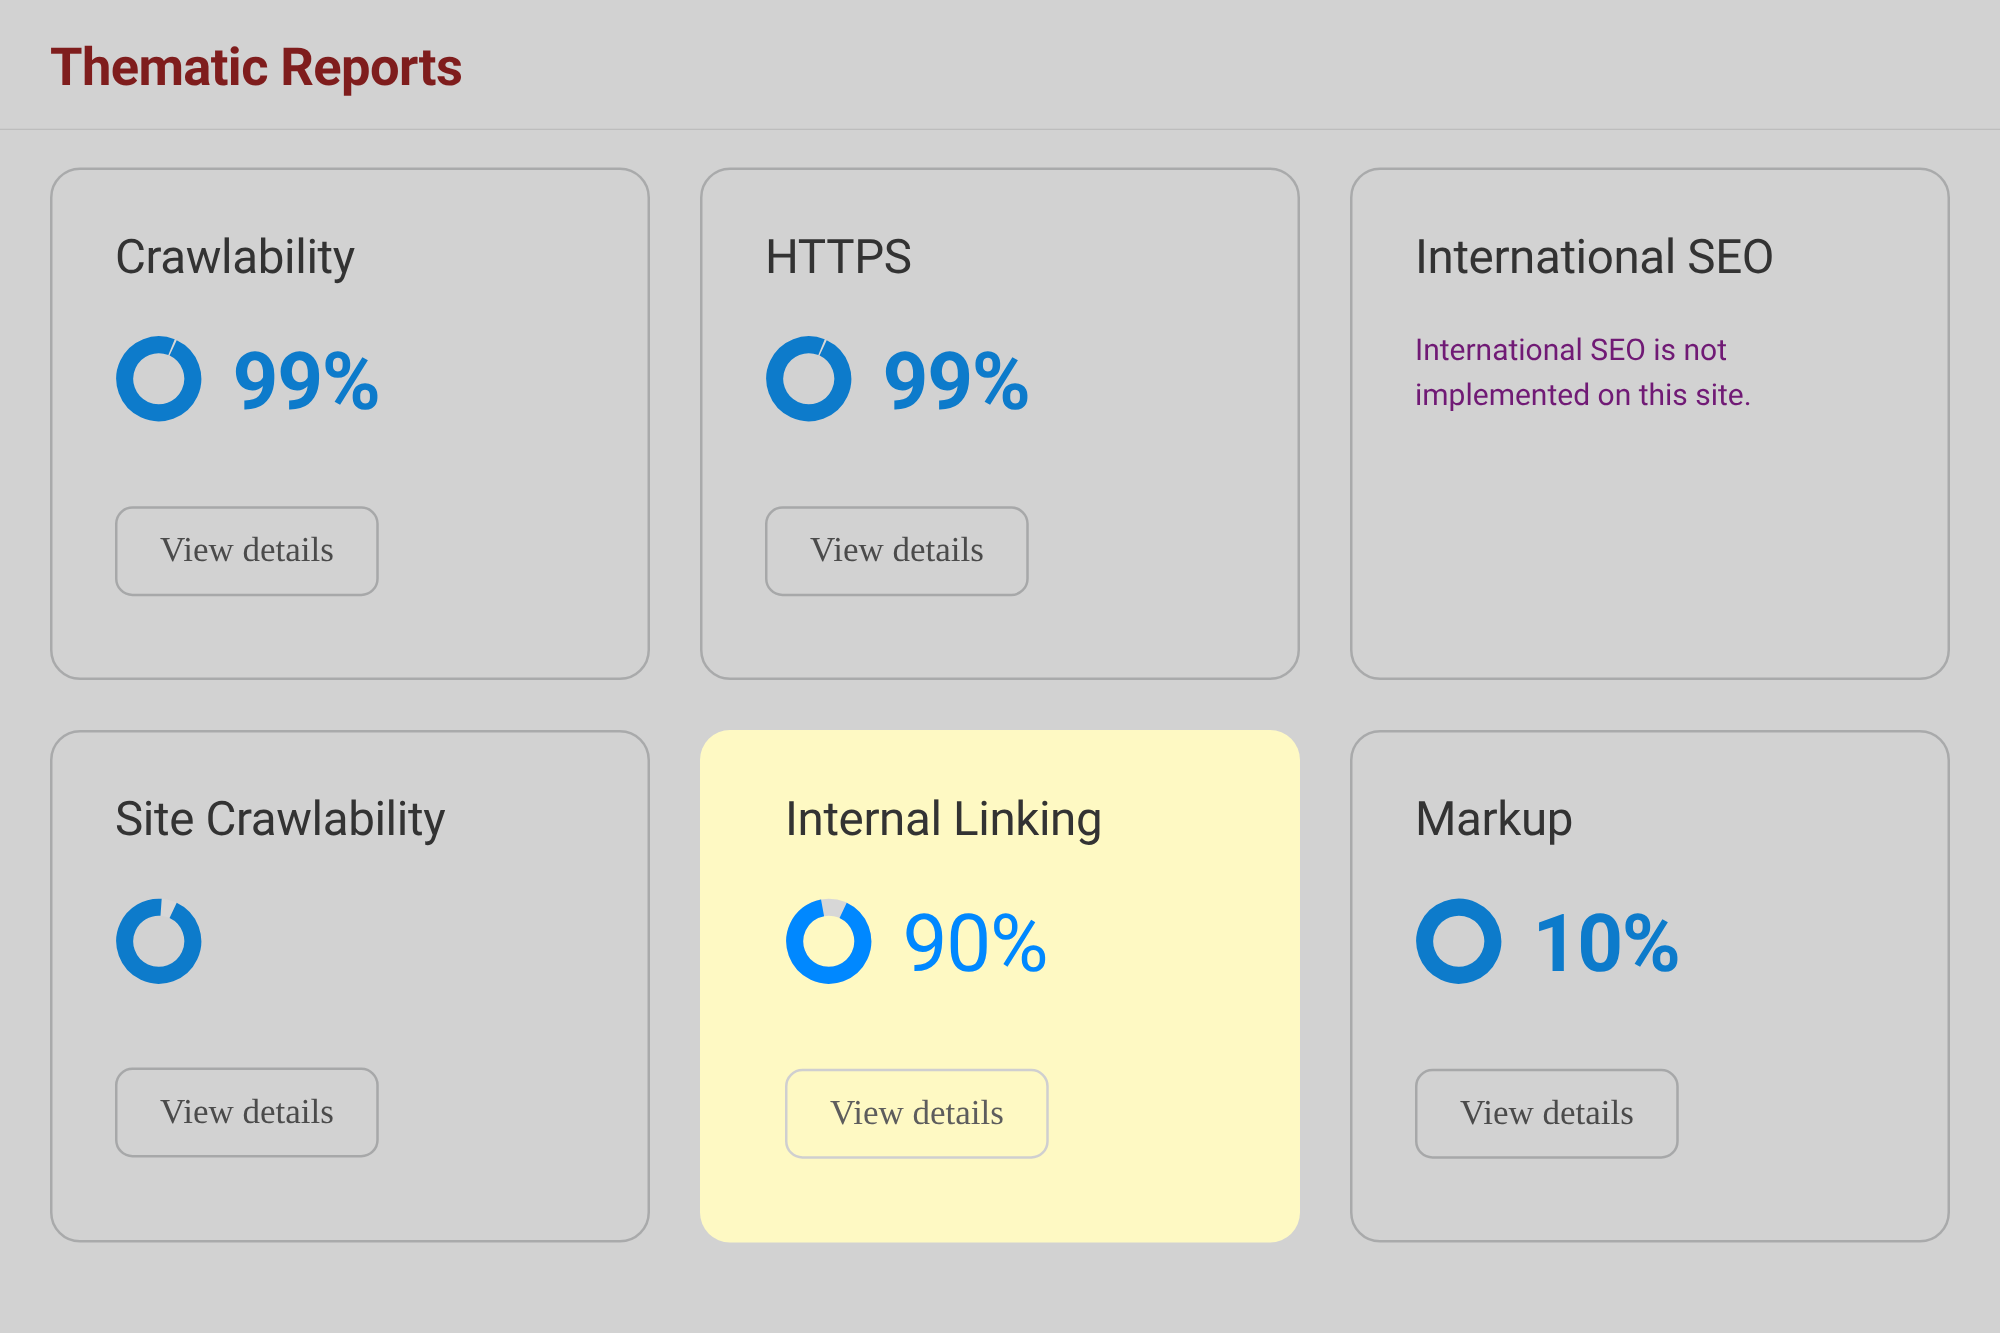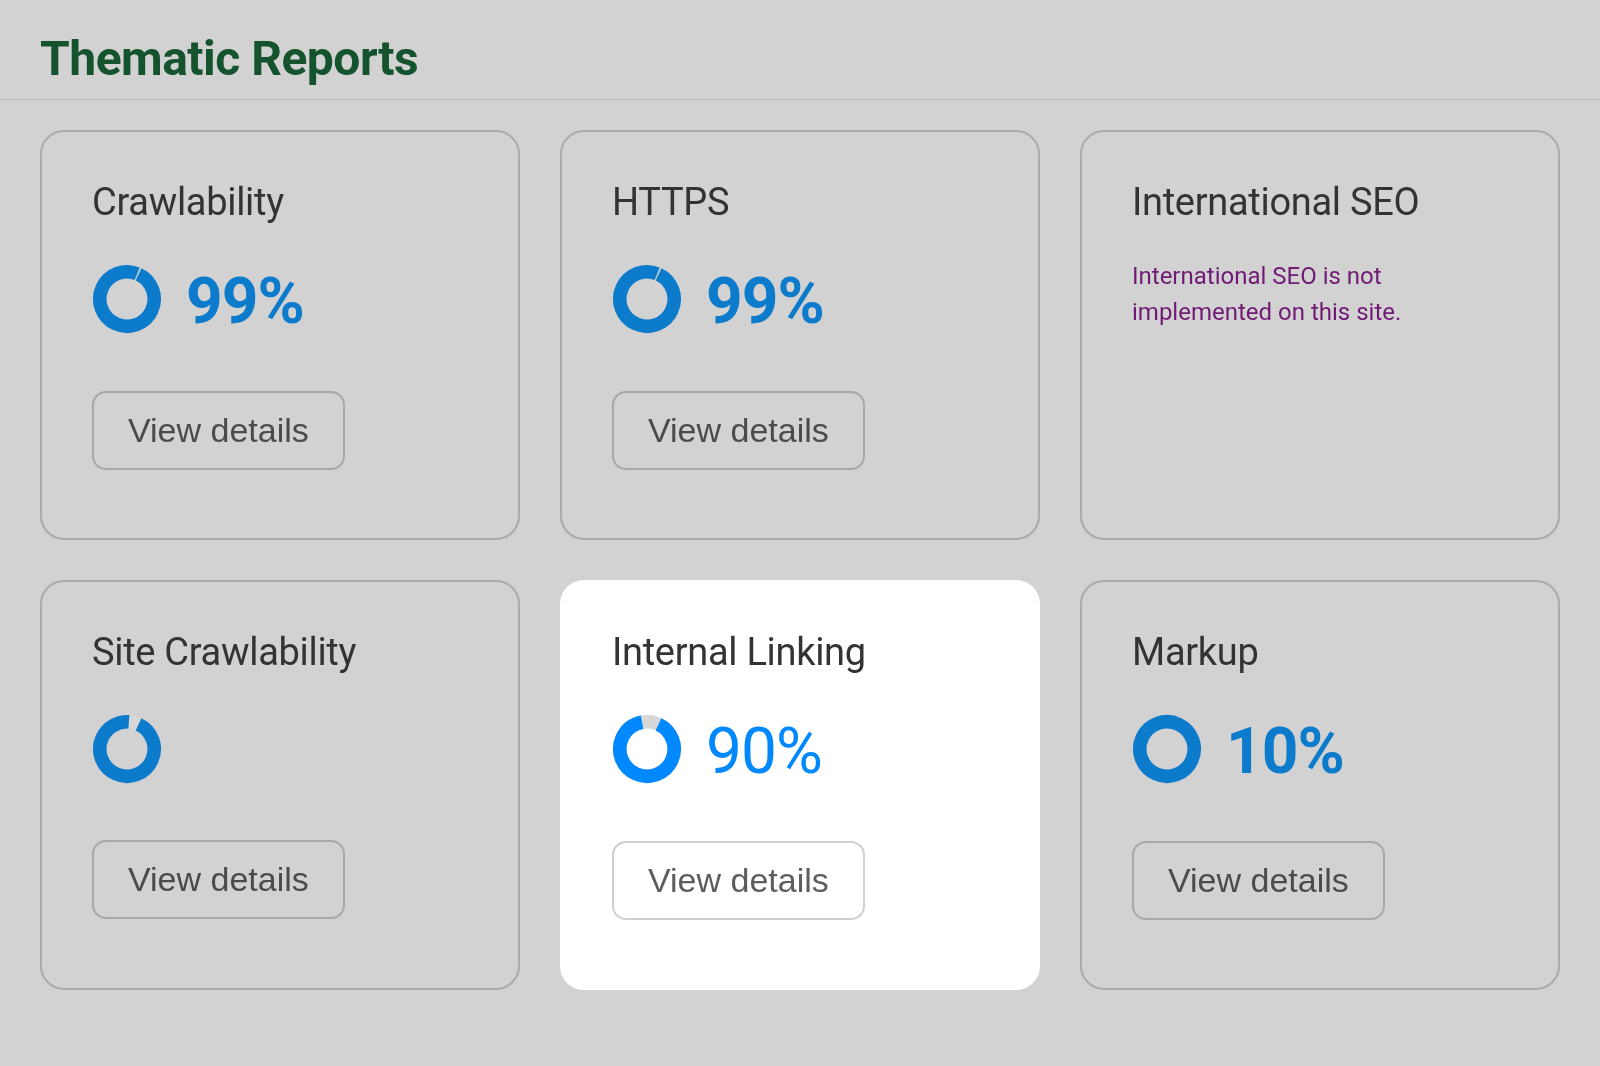--- a/index.html
+++ b/index.html
@@ -5,24 +5,24 @@
     * { box-sizing: border-box; margin: 0; padding: 0; }
     body {
       font-family: -apple-system, BlinkMacSystemFont, "Segoe UI", Roboto, Helvetica, Arial, sans-serif;
       background: #d2d2d2;
       width: 1600px;
       height: 1066px;
       overflow: hidden;
     }
     .container { padding: 30px 40px 40px 40px; }
     .heading {
-      font-size: 48px;
+      font-size: 42px;
       font-weight: 700;
-      color: #14532d;
-      margin-bottom: 12px;
+      color: #7f1d1d;
+      margin-bottom: 24px;
       letter-spacing: -0.5px;
     }
     .divider {
       height: 1px;
       background: #bdbdbd;
       margin: 0 -40px 30px -40px;
     }
     .grid {
       display: grid;
       grid-template-columns: repeat(3, 1fr);
@@ -32,23 +32,23 @@
     }
     .card {
       border: 2px solid #a9aaab;
       border-radius: 24px;
       padding: 48px 50px 44px 50px;
       min-height: 410px;
       display: flex;
       flex-direction: column;
     }
     .card.highlighted {
-      background: #ffffff;
+      background: #fef9c3;
       border: none;
-      padding: 50px 52px 46px 52px;
+      padding: 50px 52px 46px 68px;
     }
     .card-title {
       font-size: 38px;
       font-weight: 400;
       color: #333333;
       margin-bottom: 40px;
       letter-spacing: -0.3px;
     }
     .metric-row {
       display: flex;
@@ -71,26 +71,27 @@
       font-weight: 400;
     }
     .btn {
       display: inline-flex;
       align-items: center;
       justify-content: center;
       border: 2px solid #a7a8a9;
       border-radius: 14px;
       background: transparent;
       color: #4b4b4b;
-      font-size: 34px;
+      font-size: 28px;
       font-weight: 400;
       padding: 18px 34px;
       cursor: pointer;
-      font-family: Liberation Sans, sans-serif;
+      font-family: Liberation Serif, serif;
       width: fit-content;
+      margin-top: 10px;
     }
     .card.highlighted .btn {
       border-color: #cfcfd0;
       color: #5d5d5d;
     }
     .message {
       font-size: 24px;
       line-height: 1.5;
       color: #701a75;
       margin-top: -6px;

